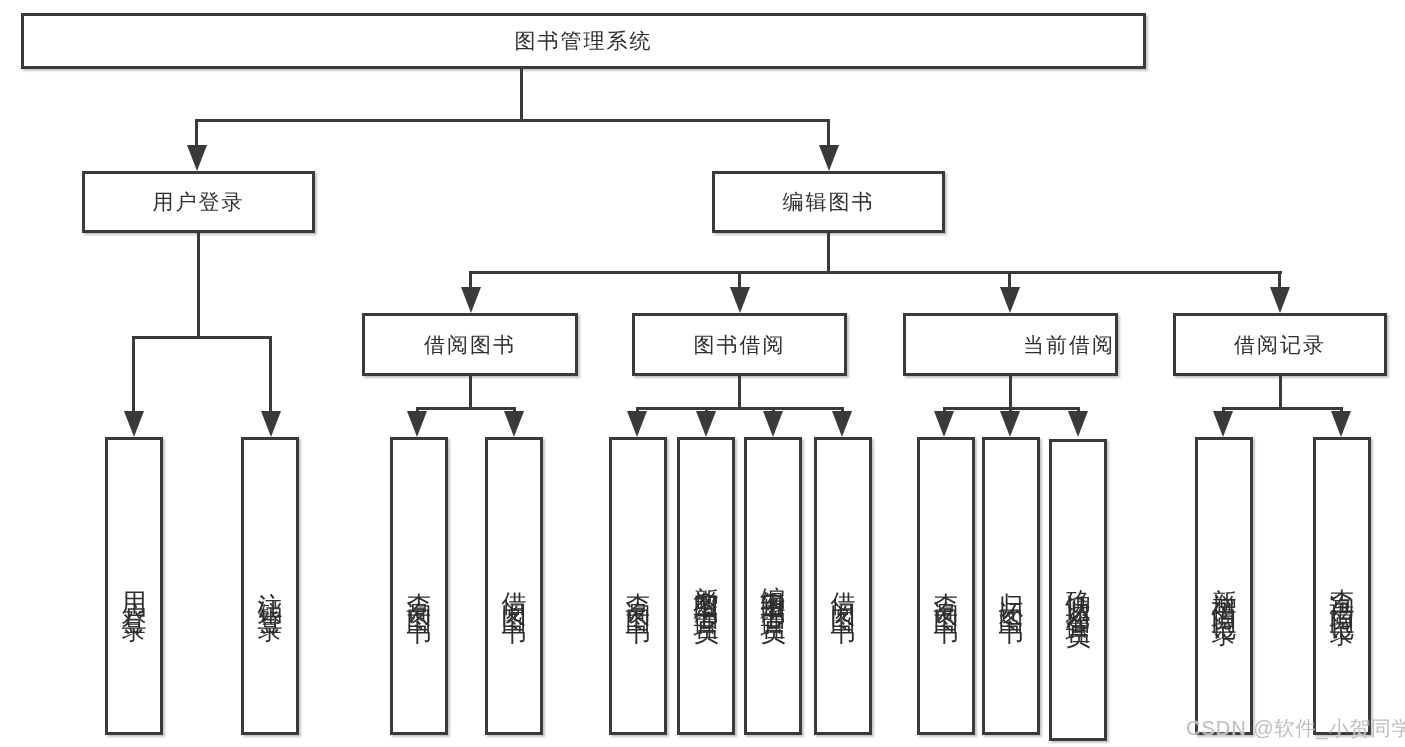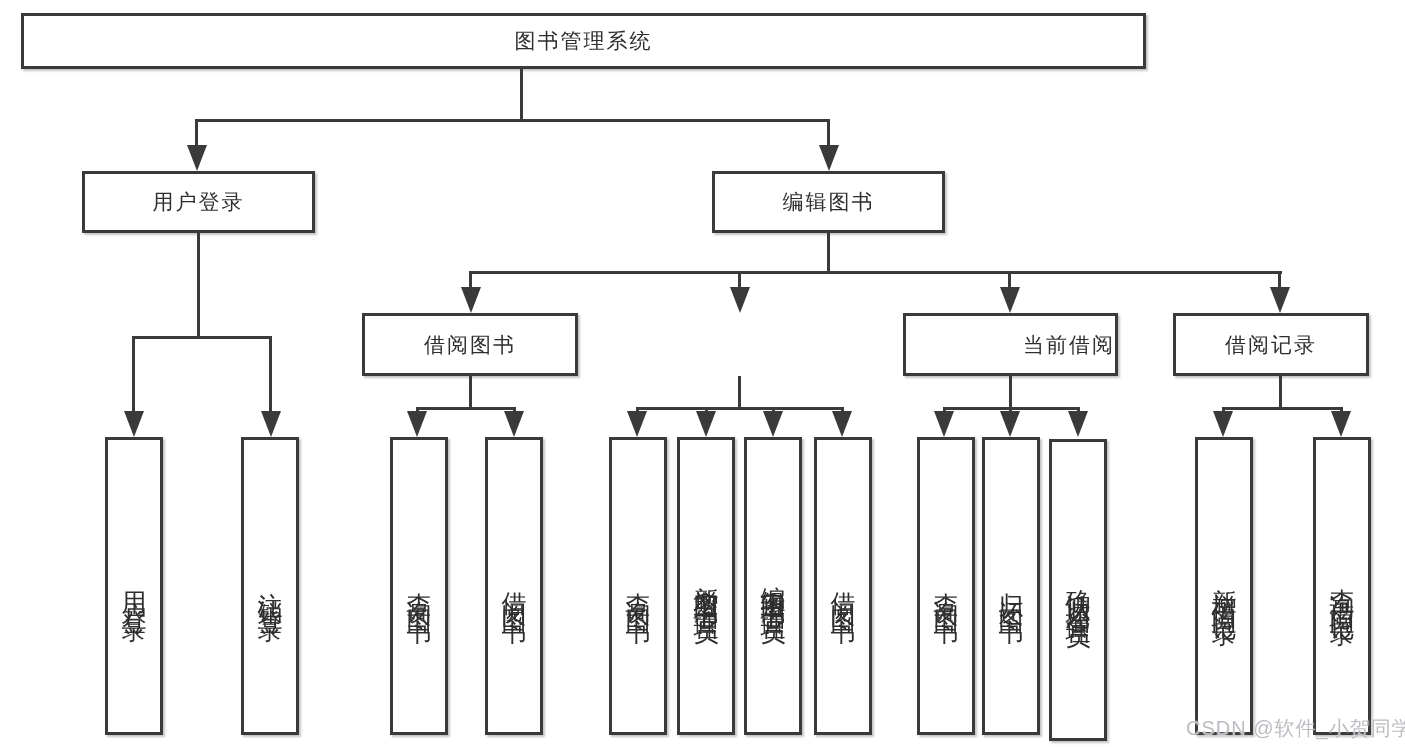--- a/index.html
+++ b/index.html
@@ -76,24 +76,27 @@
   <div class="v" style="left:738px;top:271px;height:19px;"></div>
   <div class="ah" style="left:730px;top:287px;"></div>
   <div class="v" style="left:1008px;top:271px;height:19px;"></div>
   <div class="ah" style="left:1000px;top:287px;"></div>
   <div class="v" style="left:1278px;top:271px;height:19px;"></div>
   <div class="ah" style="left:1270px;top:287px;"></div>
 
   <div class="box" style="left:362px;top:313px;width:216px;height:63px;">
     <span>借阅图书</span>
   </div>
+  <div class="box" style="left:632px;top:313px;width:215px;height:63px;">
+    <span>图书借阅</span>
+  </div>
   <div class="box" style="left:903px;top:313px;width:215px;height:63px;justify-content:flex-end;">
     <span>当前借阅</span>
   </div>
-  <div class="box" style="left:1173px;top:313px;width:196px;height:63px;">
+  <div class="box" style="left:1173px;top:313px;width:214px;height:63px;">
     <span>借阅记录</span>
   </div>
 
   <div class="v" style="left:469px;top:376px;height:33px;"></div>
   <div class="h" style="left:416px;top:407px;width:100px;"></div>
   <div class="v" style="left:416px;top:407px;height:8px;"></div>
   <div class="ah" style="left:407px;top:411px;"></div>
   <div class="v" style="left:513px;top:407px;height:8px;"></div>
   <div class="ah" style="left:504px;top:411px;"></div>
 

